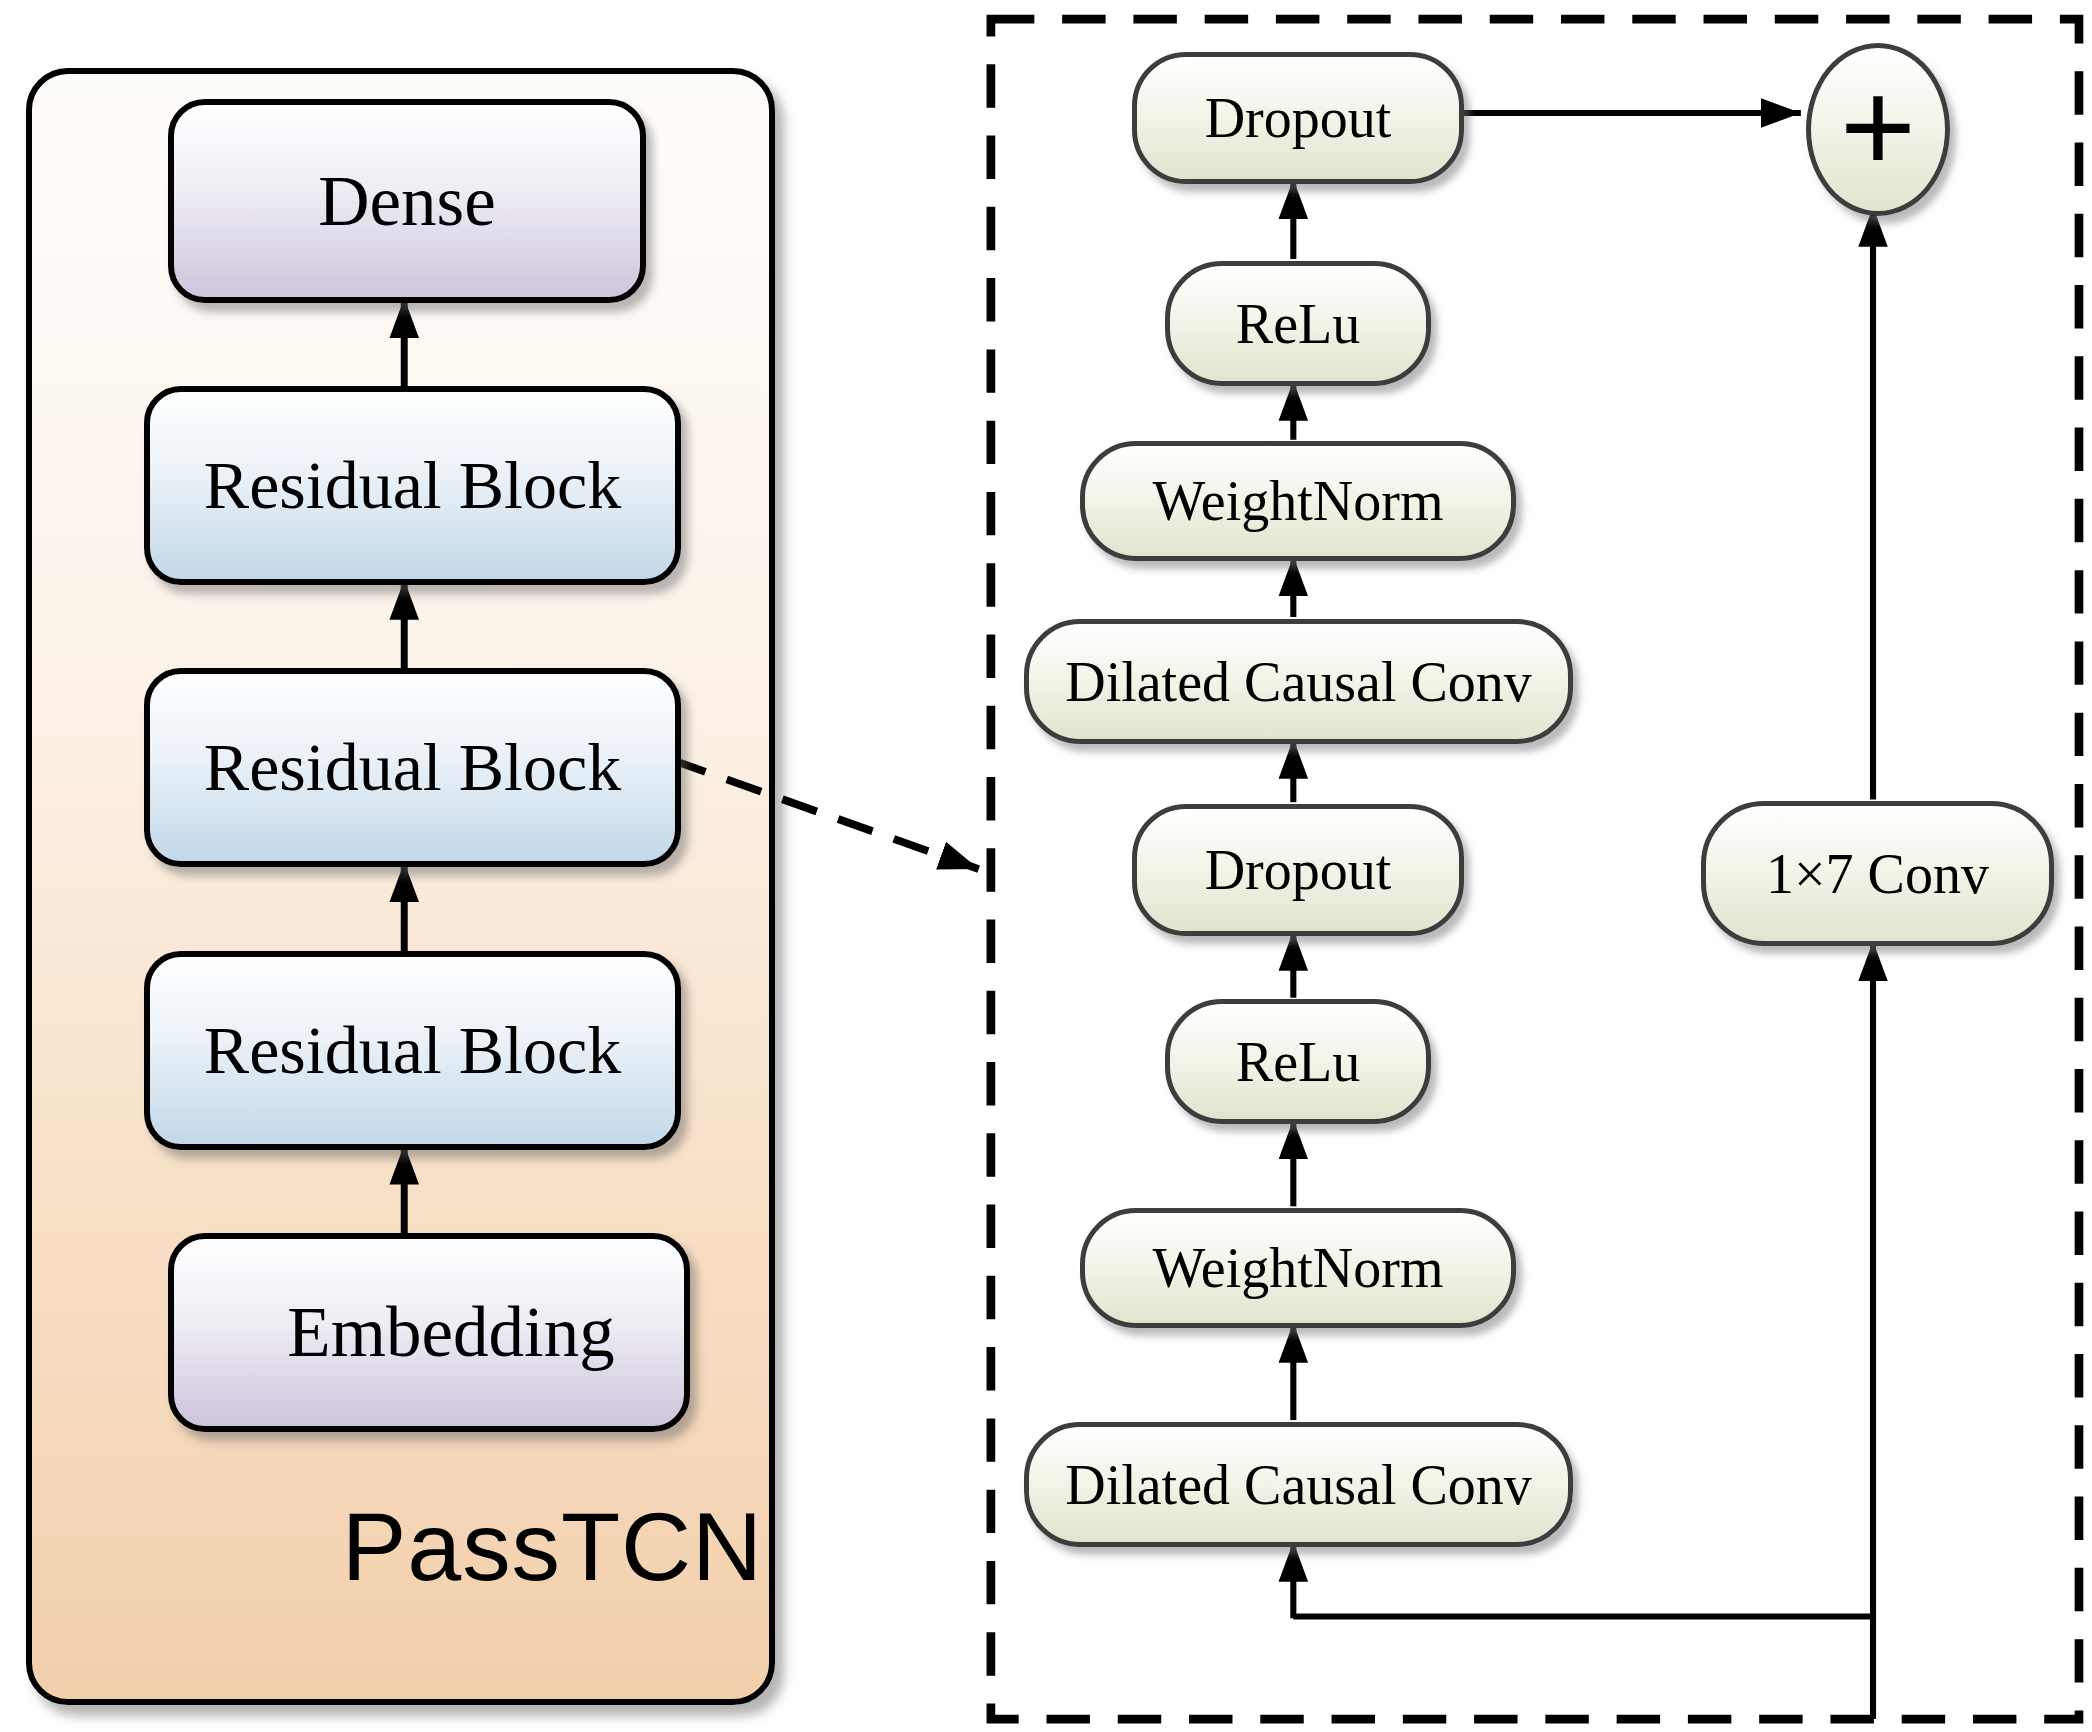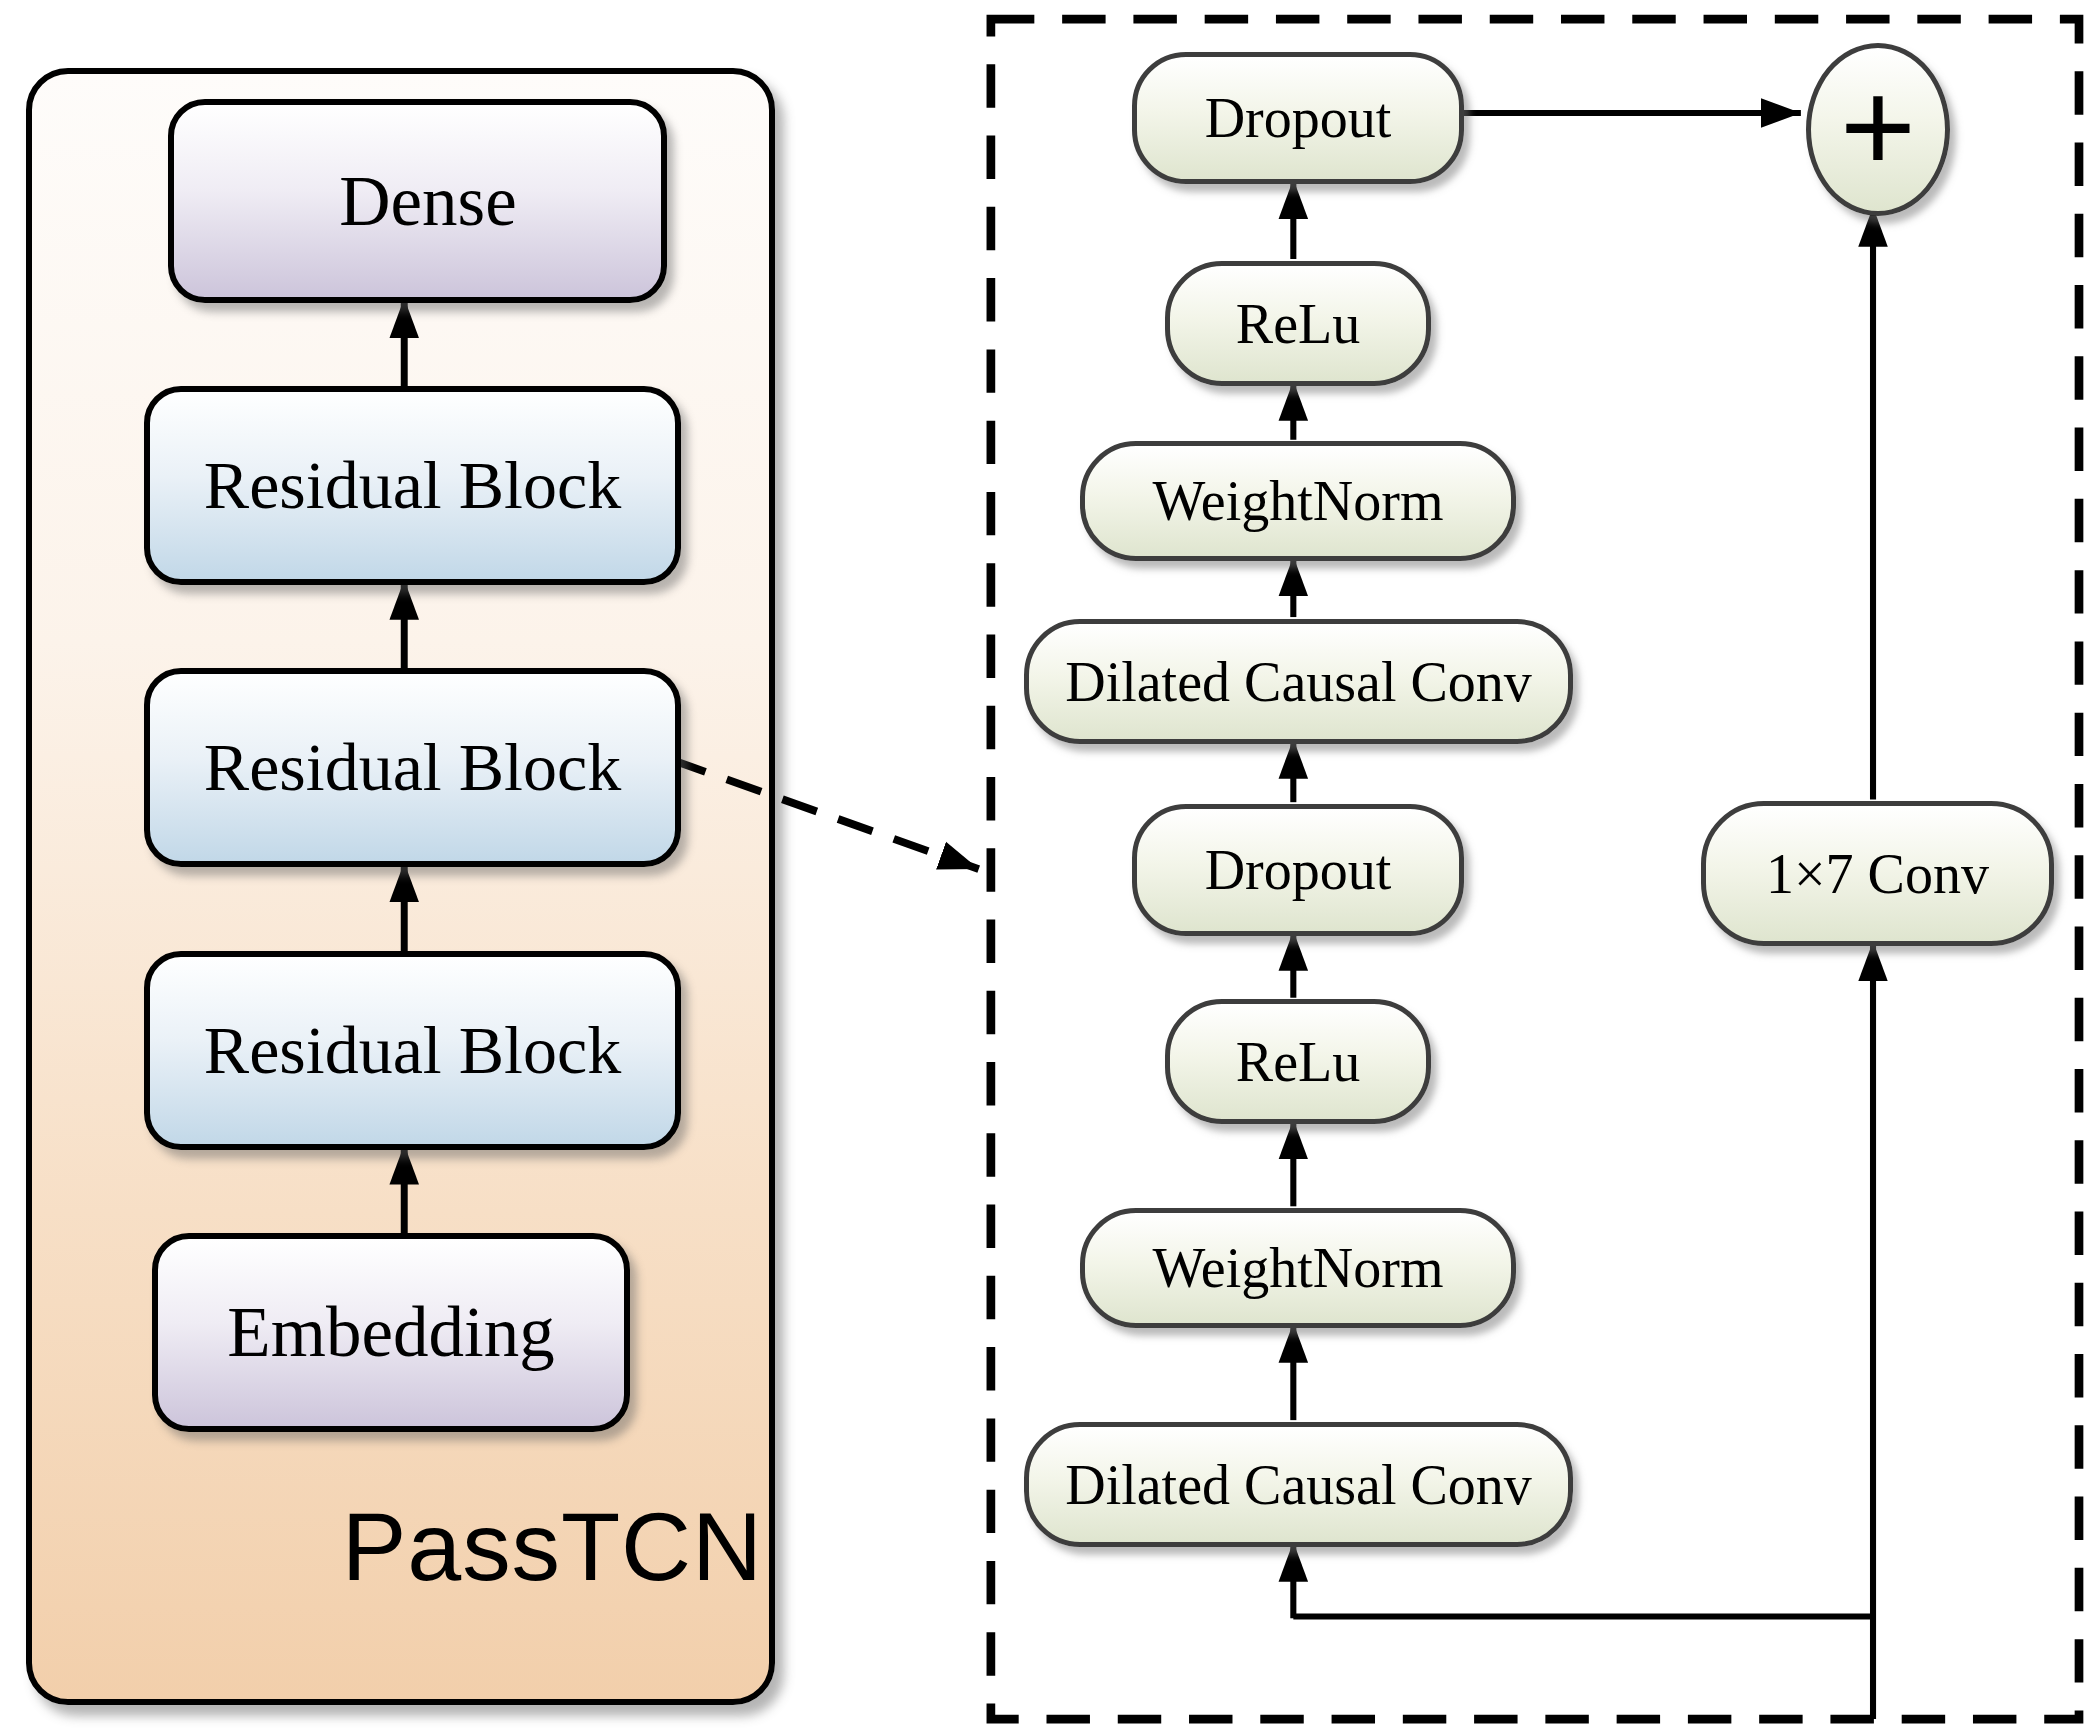--- a/index.html
+++ b/index.html
@@ -61,33 +61,33 @@
     <path d="M1488,710 L1488,640" stroke="#000" stroke-width="7" marker-end="url(#ah)"></path>
     <path d="M1488,506 L1488,438" stroke="#000" stroke-width="7" marker-end="url(#ah)"></path>
     <path d="M1488,298 L1488,206" stroke="#000" stroke-width="7" marker-end="url(#ah)"></path>
 
     <path d="M1488,1860 L2155,1860" stroke="#000" stroke-width="7"></path>
     <path d="M2155,1978 L2155,1083" stroke="#000" stroke-width="7" marker-end="url(#ah)"></path>
     <path d="M2155,920 L2155,238" stroke="#000" stroke-width="7" marker-end="url(#ah)"></path>
     <path d="M1673,130 L2072,130" stroke="#000" stroke-width="7" marker-end="url(#ah)"></path>
   </svg>
 
-  <div class="box box-purple" style="left:168px;top:99px;width:466px;height:192px;padding-left:21px;">
+  <div class="box box-purple" style="left:168px;top:99px;width:466px;height:192px;">
     <span>Dense</span>
   </div>
   <div class="box box-blue" style="left:144px;top:386px;width:525px;height:187px;">
     <span>Residual Block</span>
   </div>
   <div class="box box-blue" style="left:144px;top:668px;width:525px;height:187px;">
     <span>Residual Block</span>
   </div>
   <div class="box box-blue" style="left:144px;top:951px;width:525px;height:187px;">
     <span>Residual Block</span>
   </div>
-  <div class="box box-purple" style="left:152px;top:1233px;width:466px;height:187px;">
+  <div class="box box-purple" style="left:168px;top:1233px;width:466px;height:187px;padding-left:44px;">
     <span>Embedding</span>
   </div>
   <div id="passtcn-title">PassTCN</div>
 
   <div class="box box-green" style="left:1132px;top:52px;width:322px;height:122px;border-radius:54px;">
     <span>Dropout</span>
   </div>
   <div class="box box-green pill" style="left:1165px;top:261px;width:256px;height:115px;">
     <span>ReLu</span>
   </div>

